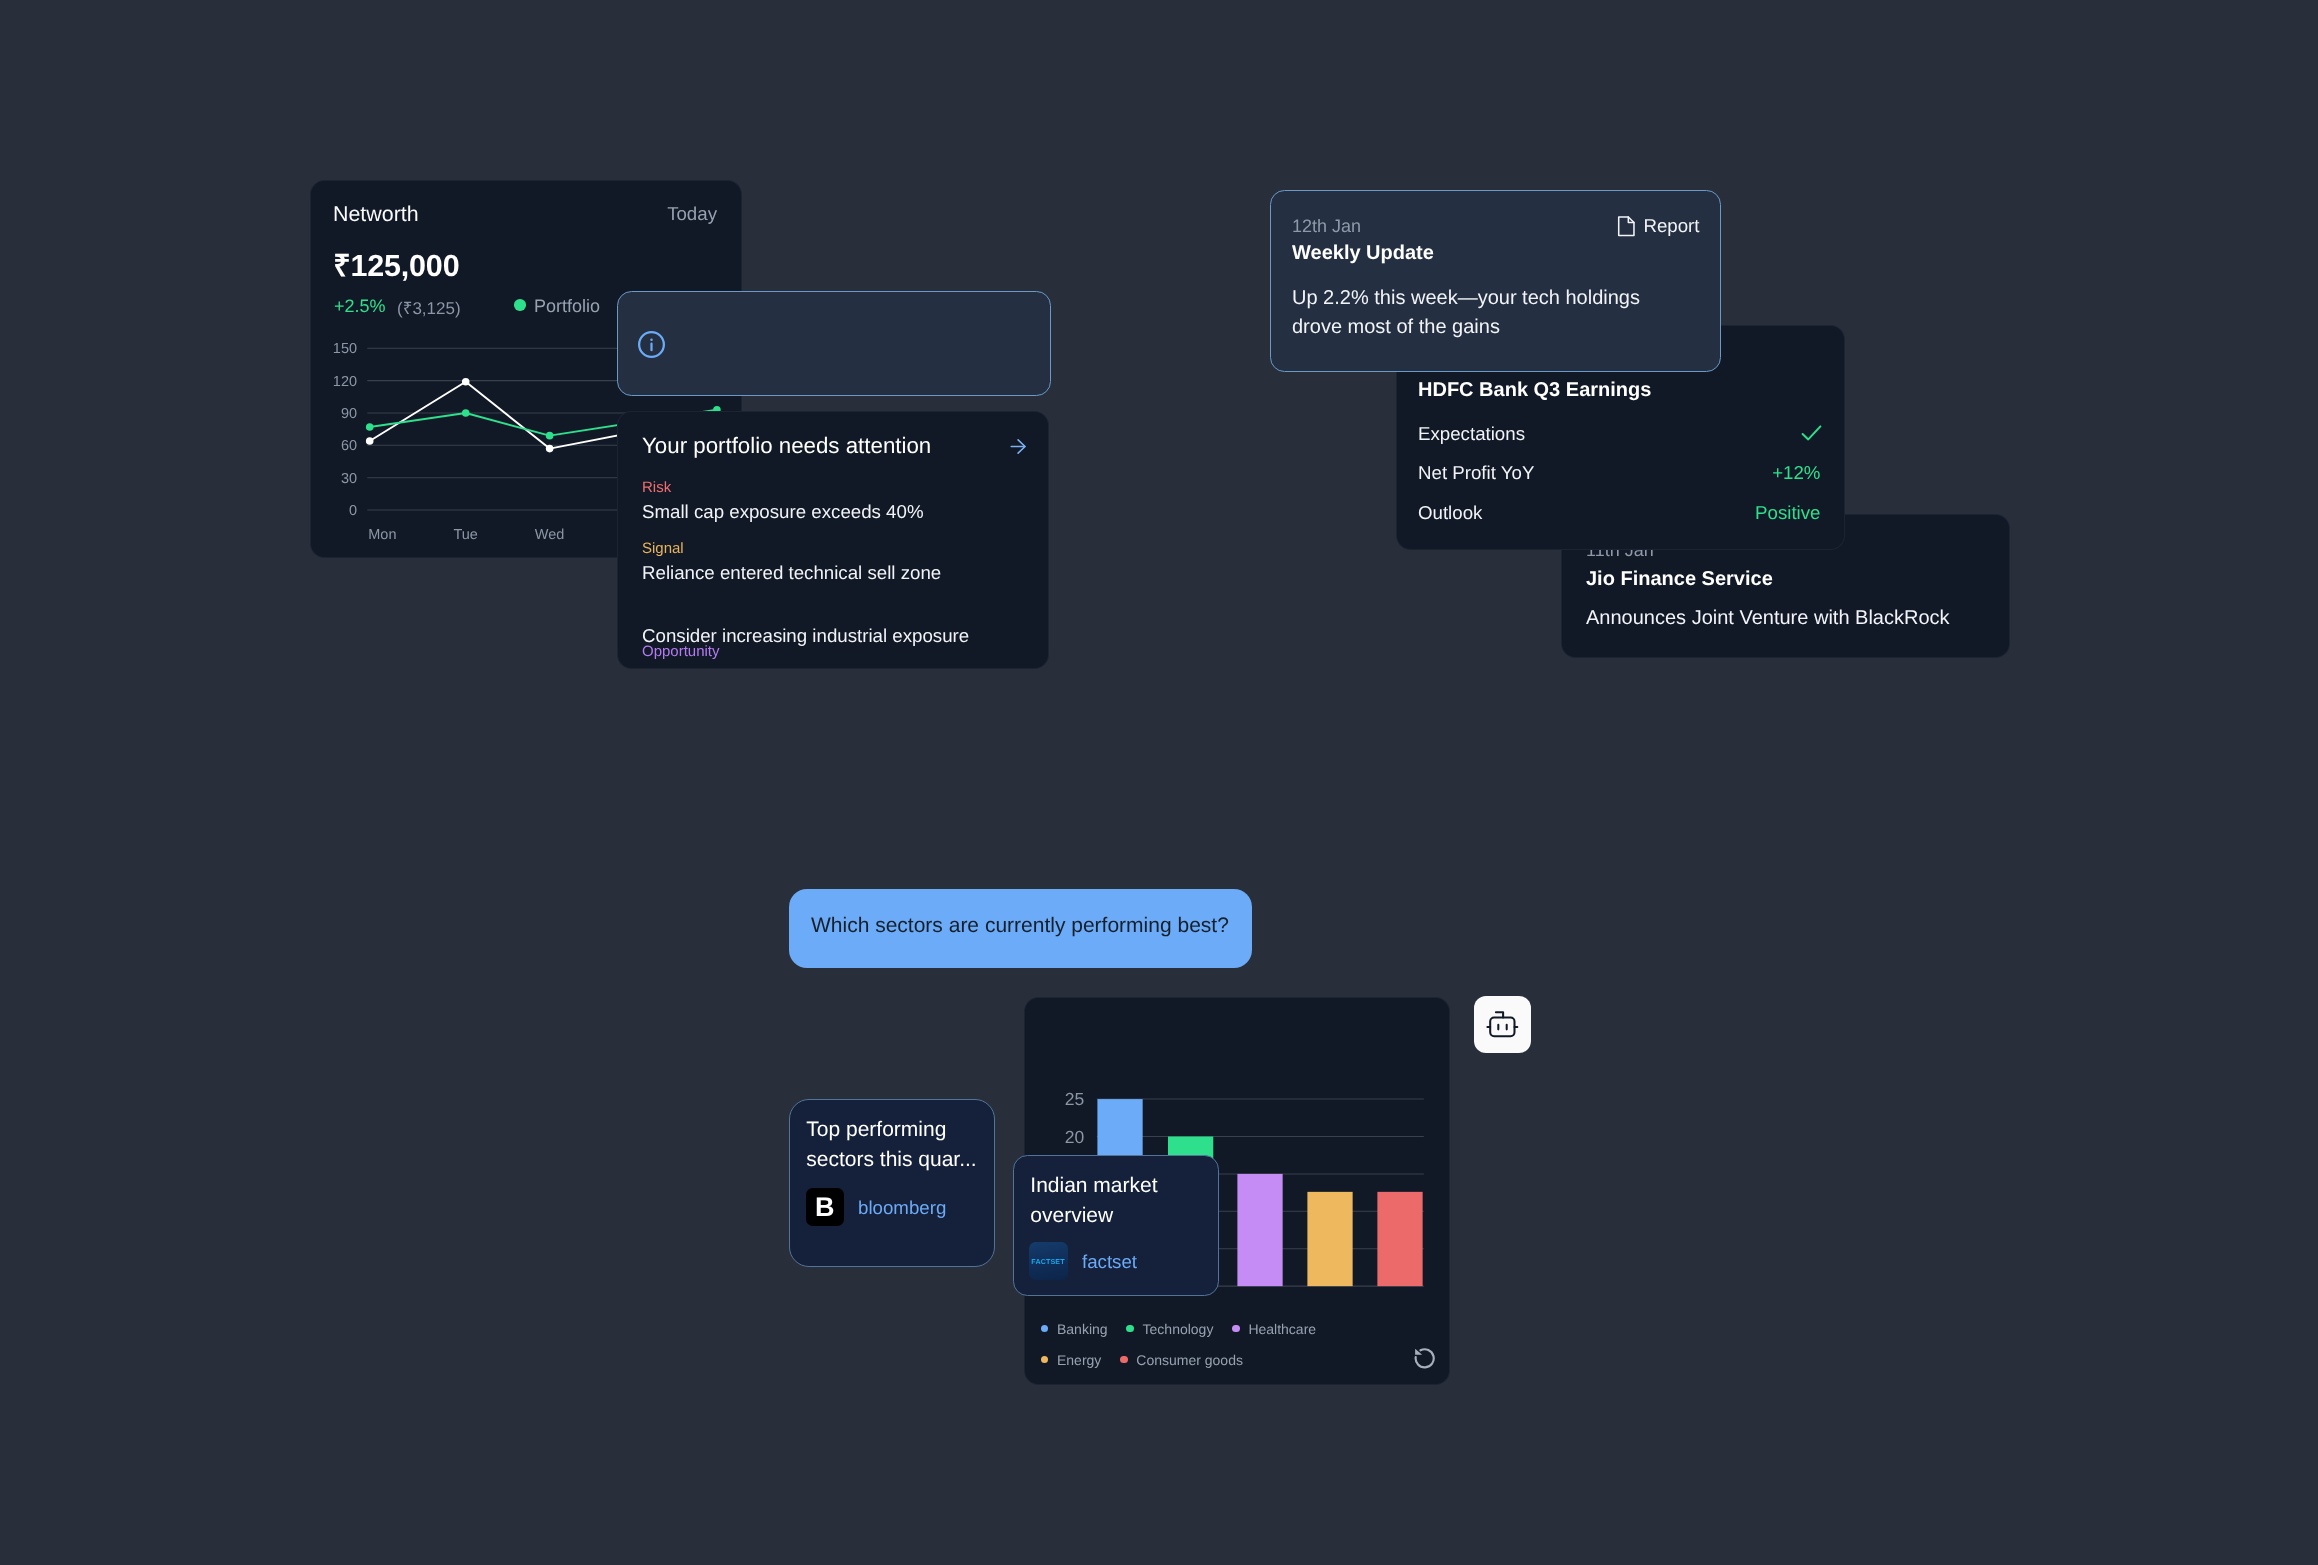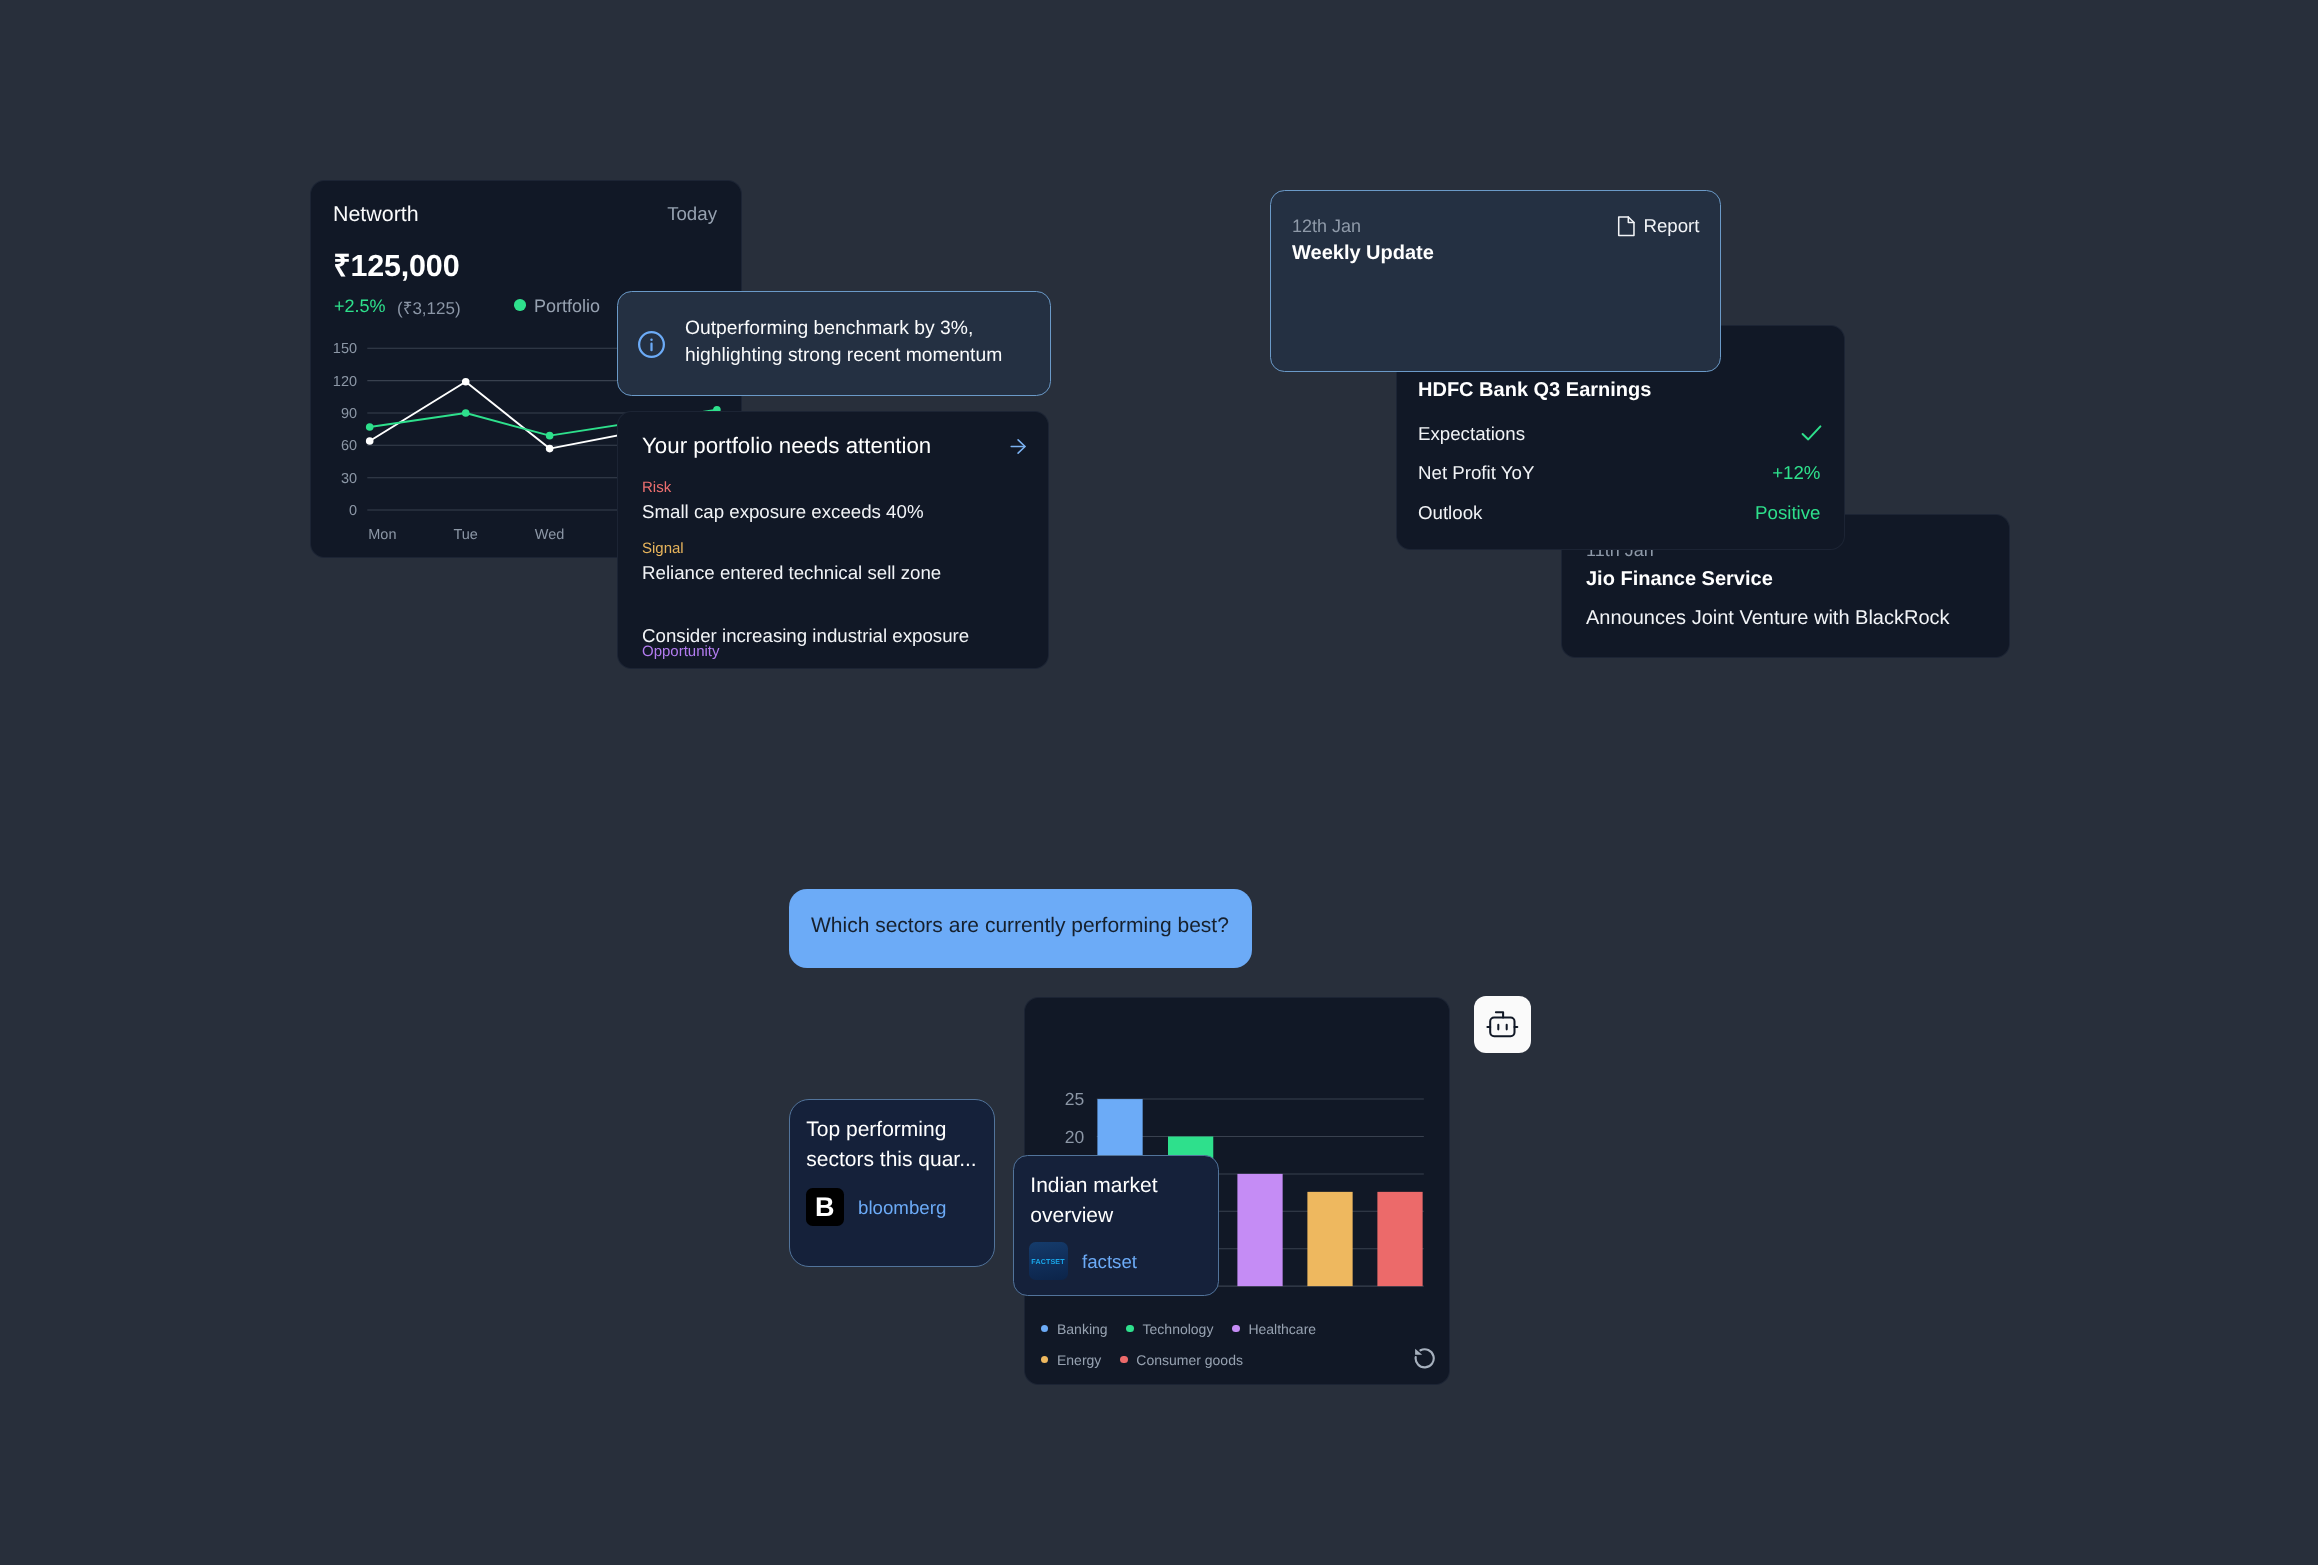--- a/index.html
+++ b/index.html
@@ -121,21 +121,20 @@
   <div id="nw-legend-dot"></div>
   <div id="nw-legend">Portfolio</div>
 </div>
 
 <div class="card glow-card" id="insight">
   <svg id="insight-icon" viewBox="0 0 48 48" fill="none" stroke="#6cabf7" stroke-width="4">
     <circle cx="24" cy="24" r="22"></circle>
     <line x1="24" y1="22.5" x2="24" y2="34" stroke-linecap="round"></line>
     <circle cx="24" cy="15.5" r="2.2" fill="#6cabf7" stroke="none"></circle>
   </svg>
-  <div id="insight-text">Outperforming benchmark by 3%, highlighting strong recent momentum</div>
 </div>
 
 <div class="card dark-card" id="attention">
   <div id="att-title">Your portfolio needs attention</div>
   <svg id="att-arrow" viewBox="0 0 28 28" fill="none" stroke="#7cb2f2" stroke-width="2.6" stroke-linecap="round" stroke-linejoin="round">
     <line x1="2.0" y1="14" x2="24.3" y2="14"></line>
     <polyline points="13.3,3.0 24.8,14 13.3,25.0"></polyline>
   </svg>
   <div class="att-lab" style="top:67px;color:#ee6f6f;">Risk</div>
   <div class="att-val" style="top:89px;">Small cap exposure exceeds 40%</div>
@@ -165,20 +164,21 @@
 </div>
 
 <div class="card glow-card" id="weekly">
   <div id="wk-date">12th Jan</div>
   <svg id="wk-report-icon" viewBox="0 0 29 32" fill="none" stroke="#f2f4f7" stroke-width="2.4" stroke-linejoin="round" stroke-linecap="round">
     <path d="M2.6 1.6 H17.6 L26.4 10.2 V30.4 H2.6 Z"></path>
     <polyline points="17.6,1.6 17.6,10.2 26.4,10.2"></polyline>
   </svg>
   <div id="wk-report">Report</div>
   <div id="wk-title">Weekly Update</div>
+  <div id="wk-body">Up 2.2% this week—your tech holdings drove most of the gains</div>
 </div>
 
 <div class="card" id="bubble">
   <div id="bubble-text">Which sectors are currently performing best?</div>
 </div>
 
 <div class="card dark-card" id="resp">
   <svg id="resp-chart" viewBox="0 0 706 642">
       <line x1="119" x2="661" y1="477" y2="477" stroke="#39414f" stroke-width="1.7"></line>
       <line x1="119" x2="661" y1="415" y2="415" stroke="#39414f" stroke-width="1.7"></line>

